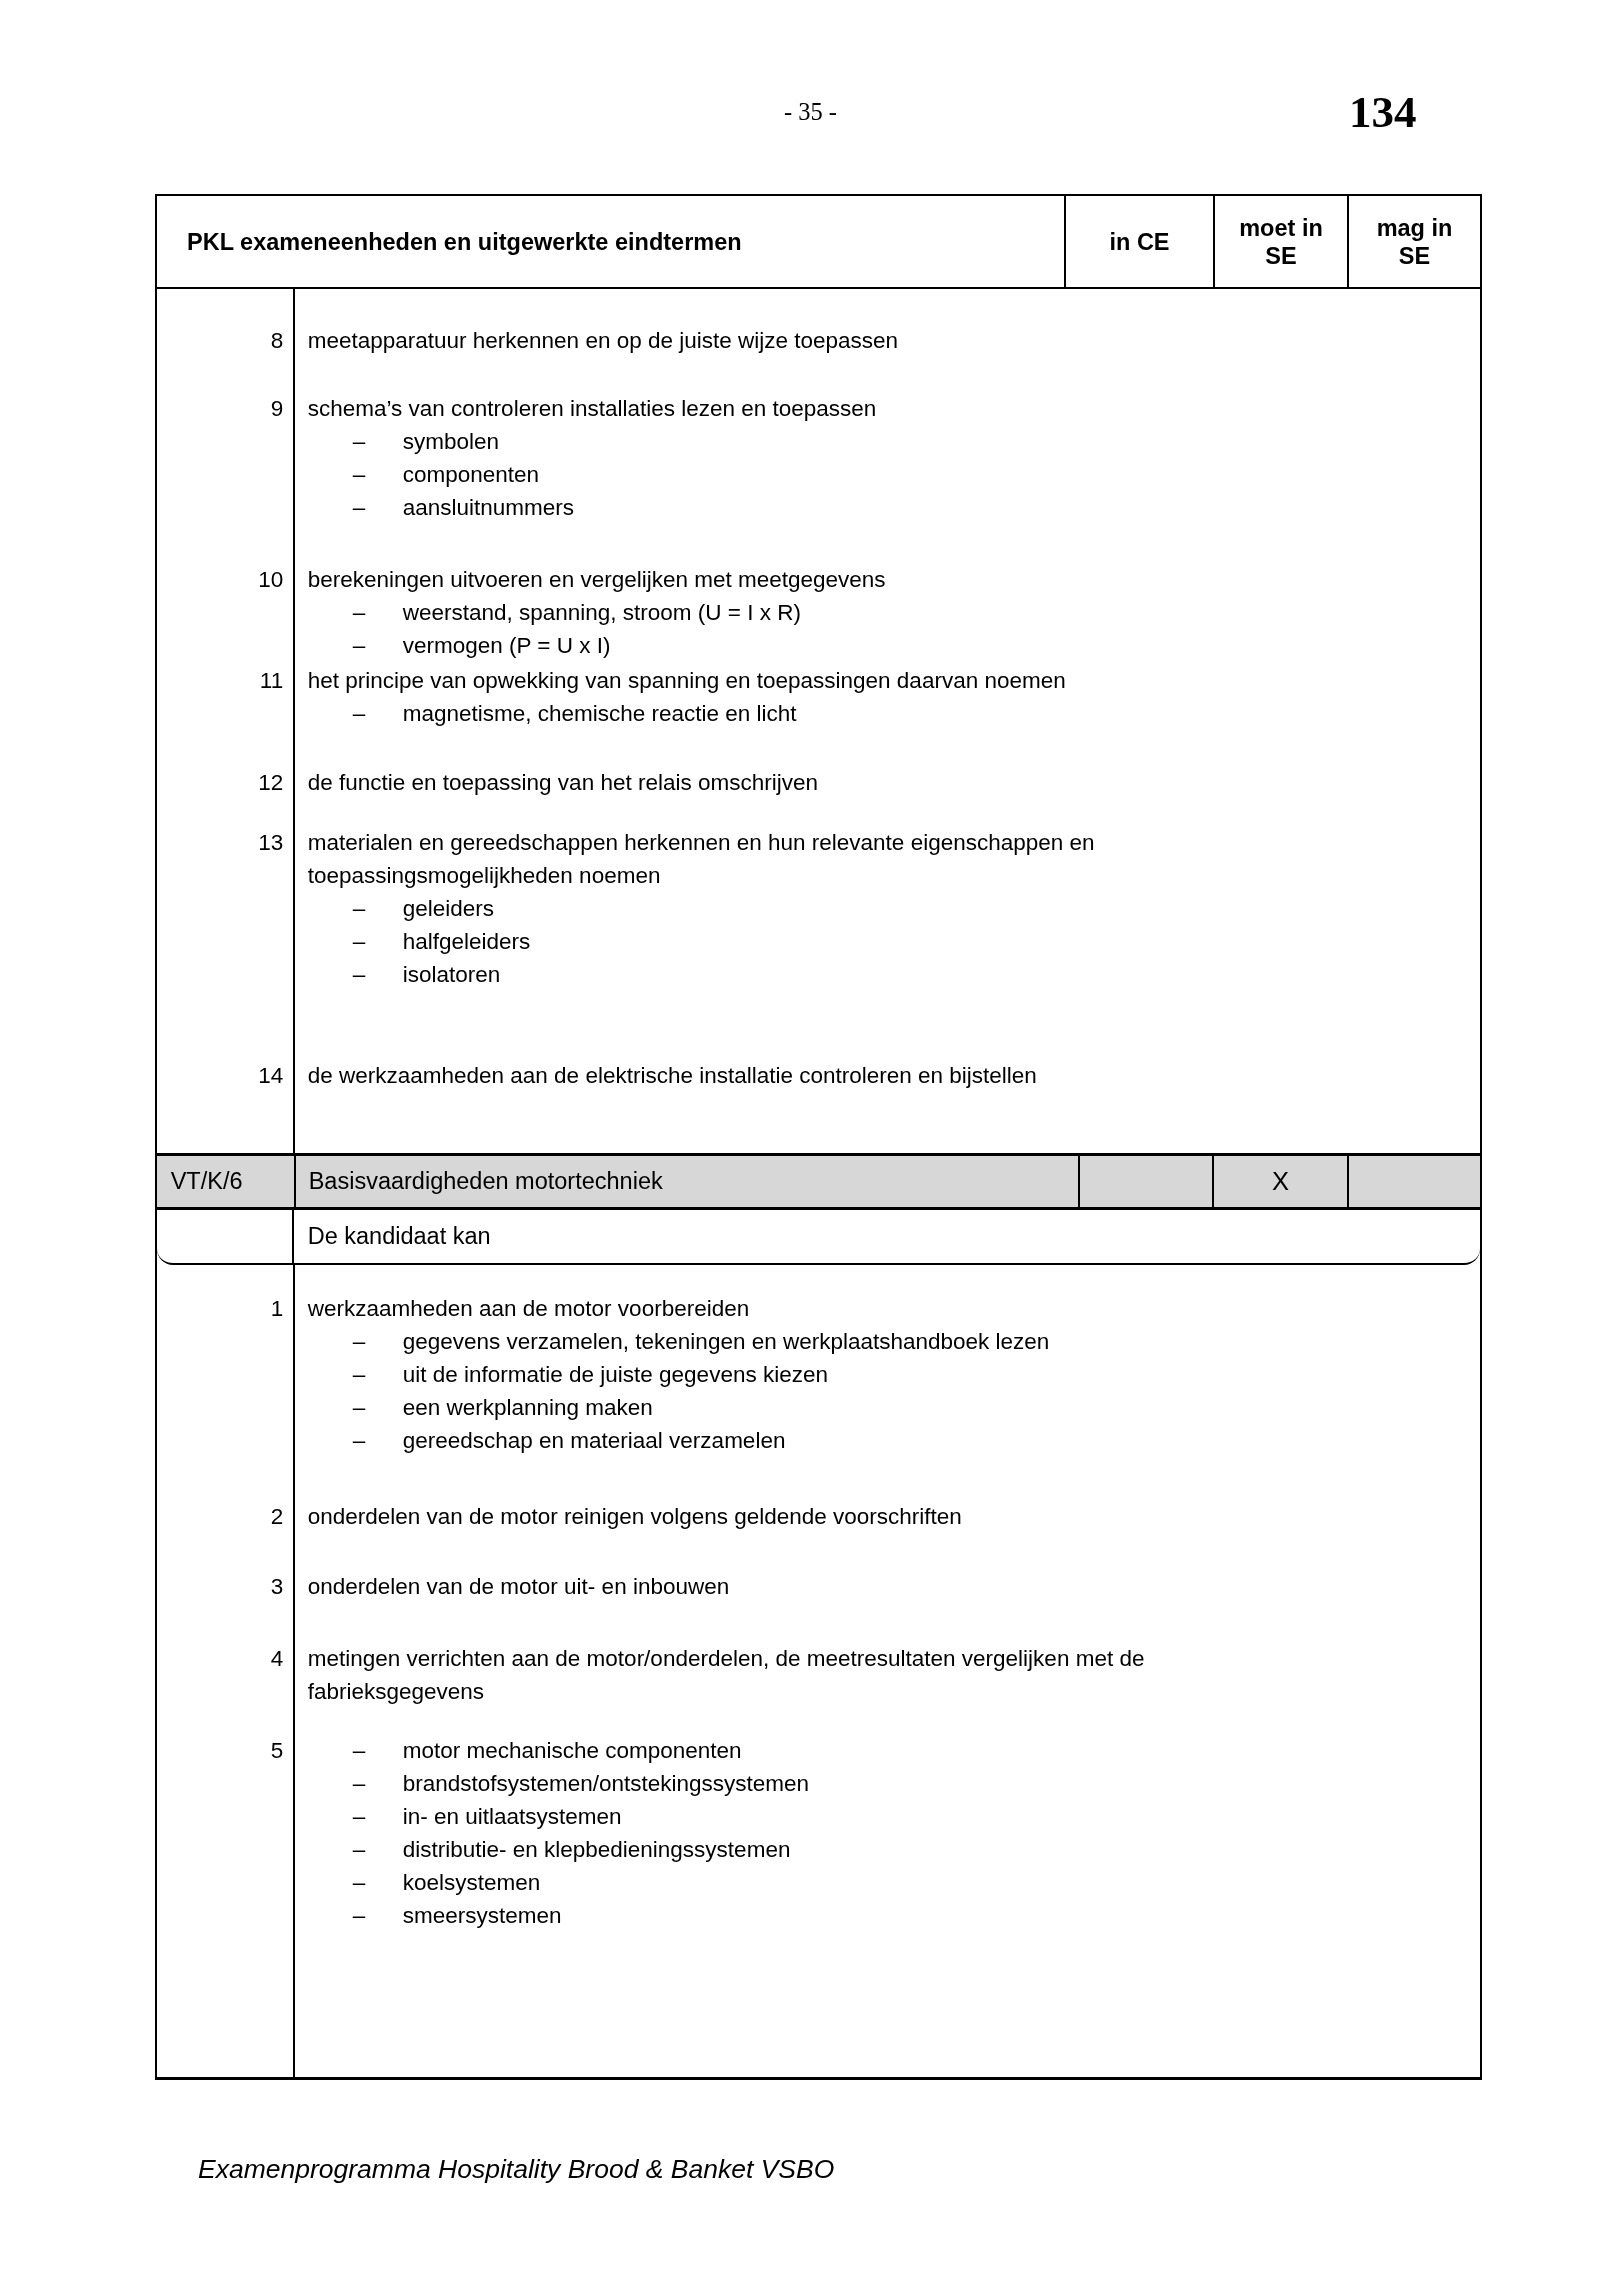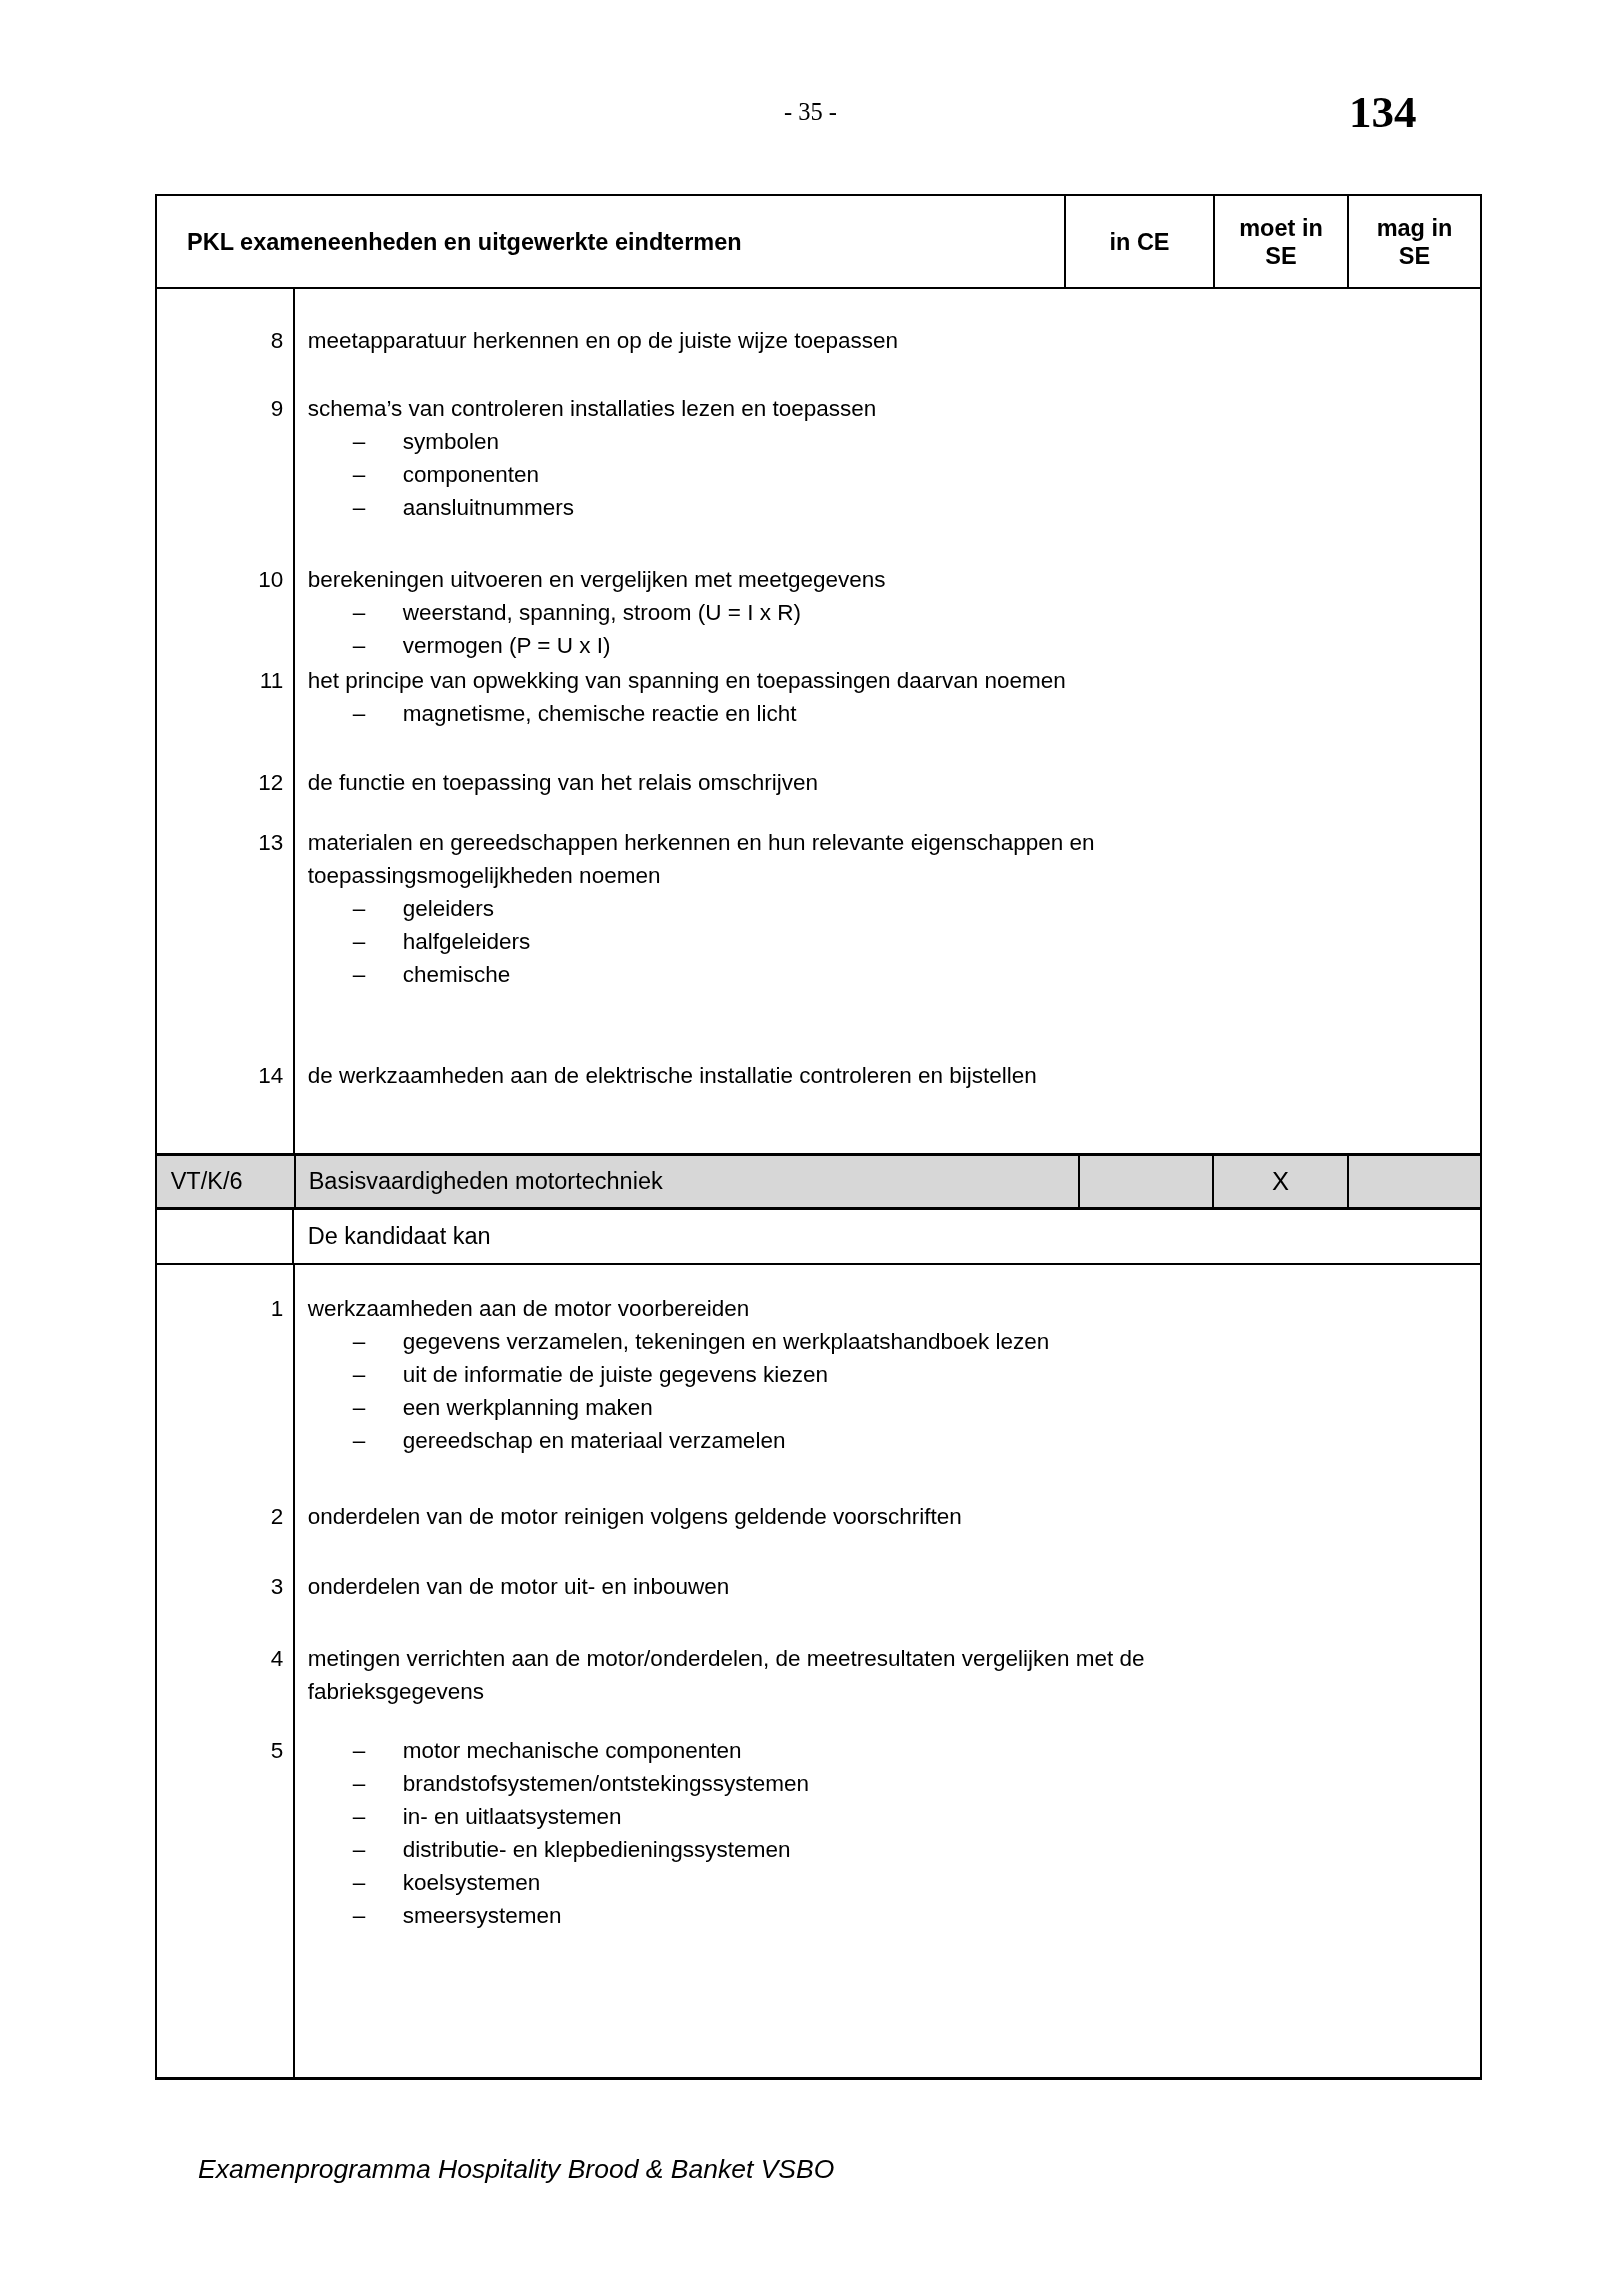--- a/index.html
+++ b/index.html
@@ -53,21 +53,21 @@
     display:grid; grid-template-columns:137px 784px 134px 135px 1fr;
     height:57px;
     border-top:3.9px solid #000; border-bottom:3.9px solid #000;
   }
   .unit-row .cell { display:flex; align-items:center; font-size:23.5px; }
   .unit-row .cell + .cell { border-left:2px solid #000; }
   .unit-row .code { padding-left:13.7px; }
   .unit-row .title { padding-left:12.7px; }
   .unit-row .mark { justify-content:center; font-size:25.5px; }
   
-  .kan-row { display:grid; grid-template-columns:137px 1fr; height:55px; border-bottom:2px solid #000; }
+  .kan-row { display:grid; grid-template-columns:137px 1fr; height:55px; border-bottom:2px solid #000;border-radius:16px; }
   .kan-row .left { border-right:2px solid #000; }
   .kan-row .label { display:flex; align-items:center; padding-left:13.7px; font-size:23.5px; }
   .footer {
     position:absolute; top:2154px; left:198px;
     font-style:italic; font-size:26.5px;
   }
   [data-interactable] { cursor:default; }
 </style>
 </head>
 <body>
@@ -155,21 +155,21 @@
         <div class="bullet" data-interactable="false">
             <span class="dash" data-interactable="false">–</span>
             <span data-interactable="false">geleiders</span>
           </div>
         <div class="bullet" data-interactable="false">
             <span class="dash" data-interactable="false">–</span>
             <span data-interactable="false">halfgeleiders</span>
           </div>
         <div class="bullet" data-interactable="false">
             <span class="dash" data-interactable="false">–</span>
-            <span data-interactable="false">chemische</span>
+            <span data-interactable="false">isolatoren</span>
           </div>
       </div>
     </div>
 
     <div class="item g53" data-interactable="false">
       <div class="num" data-interactable="false">14</div>
       <div class="body">
           <div class="txt" data-interactable="false">de werkzaamheden aan de elektrische installatie controleren en bijstellen</div>
         </div>
     </div>

